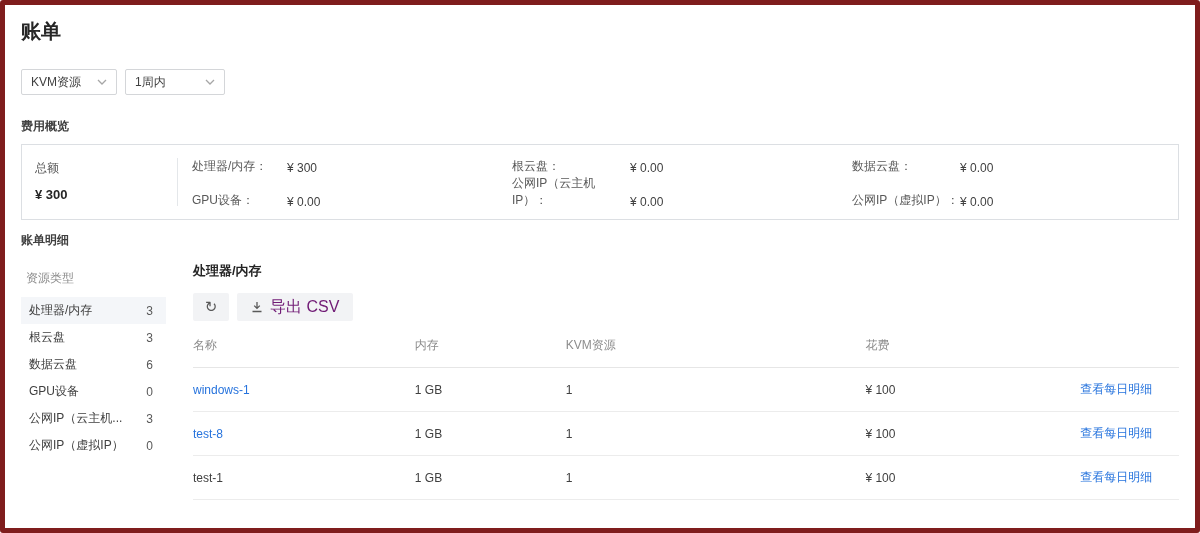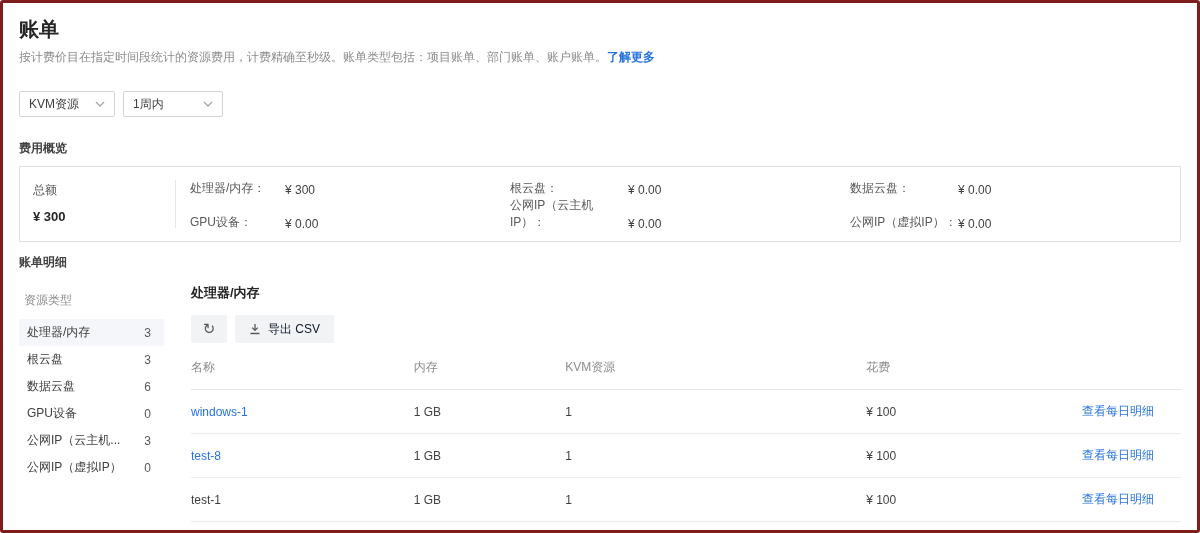--- a/index.html
+++ b/index.html
@@ -1,19 +1,19 @@
 <!DOCTYPE html>
 <html><head>
 <meta charset="utf-8">
 <style>
   * { margin:0; padding:0; box-sizing:border-box; }
   body { background:#fff; font-family:"Liberation Sans","DejaVu Sans",sans-serif; }
   .page {
     width:1200px; height:533px; background:#fff;
-    border:3px solid #7f1d1d; border-radius:3px;
+    border:5px solid #7f1d1d; border-radius:3px;
     padding:14px 16px; overflow:hidden; color:#404040; font-size:12px;
   }
   .page-title { font-size:20px; font-weight:600; color:#262626; line-height:24px; }
   .page-subtitle { margin-top:8px; color:#8c8c8c; line-height:16px; }
   .link { color:#2673dd; font-weight:600; cursor:pointer; text-decoration:none; }
 
   .filters { display:flex; gap:8px; margin-top:26px; }
   .select {
     height:26px; border:1px solid #d4d6d9; border-radius:2px; background:#fff;
     display:flex; align-items:center; justify-content:space-between;
@@ -53,44 +53,41 @@
   }
   .res-item.selected { background:#f4f6f9; }
   .res-count { color:#595959; }
 
   .panel { flex:1; margin-left:27px; min-width:0; }
   .panel-title { font-size:13px; font-weight:700; color:#262626; }
   .toolbar { display:flex; gap:8px; margin-top:13px; }
   .btn {
     height:28px; background:#f2f3f5; border:none; border-radius:2px;
     display:flex; align-items:center; justify-content:center; gap:7px;
-    color:#0f172a; font-size:12px; cursor:pointer; font-family:inherit;
+    color:#701a75; font-size:16px; cursor:pointer; font-family:inherit;
   }
   .btn-refresh { width:36px; font-size:15px; color:#595959; }
   .btn-export { padding:0 14px; }
 
   table { width:100%; border-collapse:collapse; table-layout:fixed; margin-top:6px; }
   th { text-align:left; color:#8c8c8c; font-weight:400; padding:10px 0 13px; border-bottom:1px solid #e6e6e6; }
   td { padding:13px 0; border-bottom:1px solid #ececec; color:#404040; }
   td.cell-name { color:#2673dd; cursor:pointer; }
   td.cell-name.plain { color:#404040; cursor:default; }
   td.cell-action, th.col-action { text-align:left; }
   td.cell-action { color:#2673dd; cursor:pointer; }
 
   .table-footer { display:flex; align-items:center; justify-content:space-between; padding-top:13px; }
 </style>
 </head>
 <body>
 
 <div class="page">
 
   <div class="page-title">账单</div>
-  <div class="page-subtitle">
-    <span>按计费价目在指定时间段统计的资源费用，计费精确至秒级。账单类型包括：项目账单、部门账单、账户账单。</span><a class="link">了解更多</a>
-  </div>
 
   <div class="filters">
     <div class="select w1">
       <span>KVM资源</span>
       <svg class="chev" width="10" height="6" viewBox="0 0 10 6">
           <polyline points="1,1 5,5 9,1" fill="none" stroke="#a6a6a6" stroke-width="1.3"></polyline>
         </svg>
     </div>
     <div class="select w2">
       <span>1周内</span>

